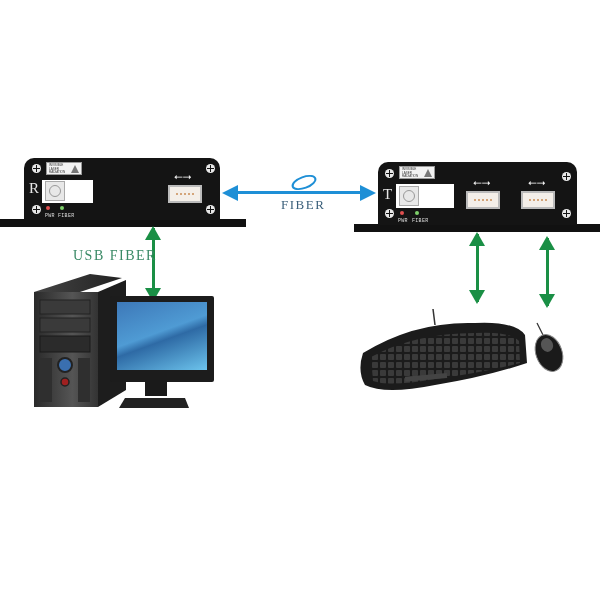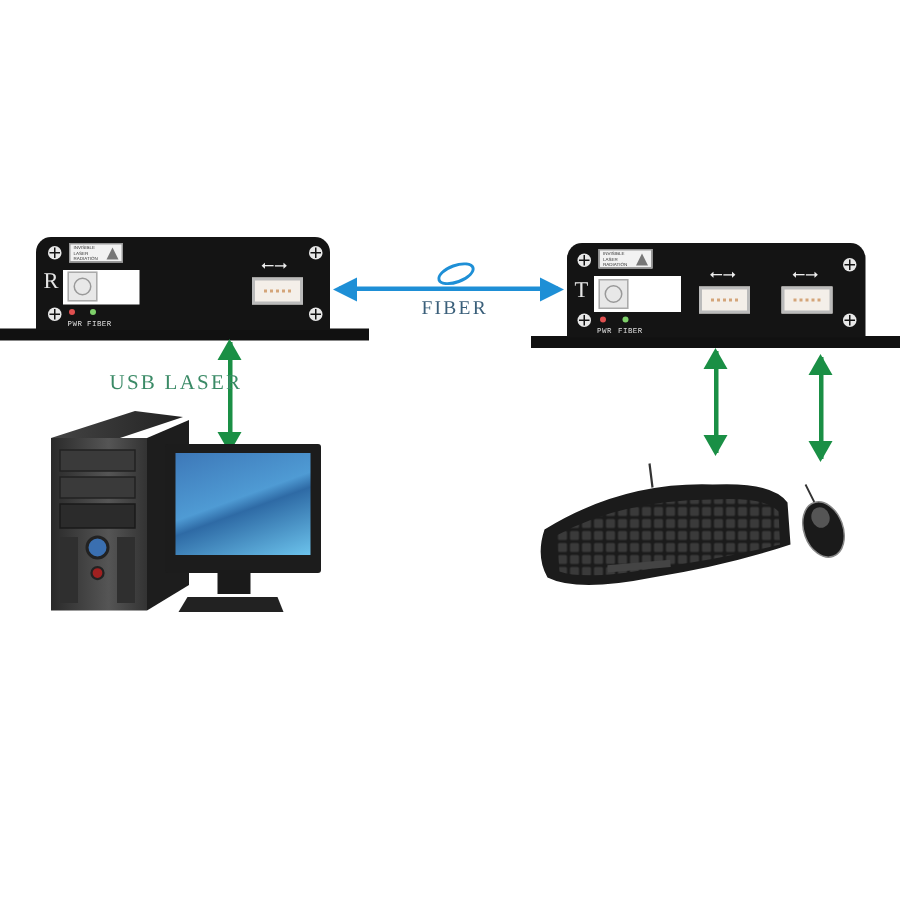--- a/index.html
+++ b/index.html
@@ -98,21 +98,21 @@
   <div class="l"></div>
   <div class="r"></div>
 </div>
 <div class="fiber-loop" style="left:291px;top:176px;"></div>
 <span class="label" style="left:281px;top:197px;font-size:13px;color:#3a5f7a;">FIBER</span>
 
 <div class="varrow" style="left:152px;top:228px;height:72px;">
   <div class="up"></div>
   <div class="down"></div>
 </div>
-<span class="label" style="left:73px;top:248px;font-size:14px;color:#3a8a66;">USB LASER</span>
+<span class="label" style="left:73px;top:248px;font-size:14px;color:#3a8a66;">USB FIBER</span>
 
 <div class="varrow" style="left:476px;top:234px;height:68px;">
   <div class="up"></div>
   <div class="down"></div>
 </div>
 <div class="varrow" style="left:546px;top:238px;height:68px;">
   <div class="up"></div>
   <div class="down"></div>
 </div>
 

